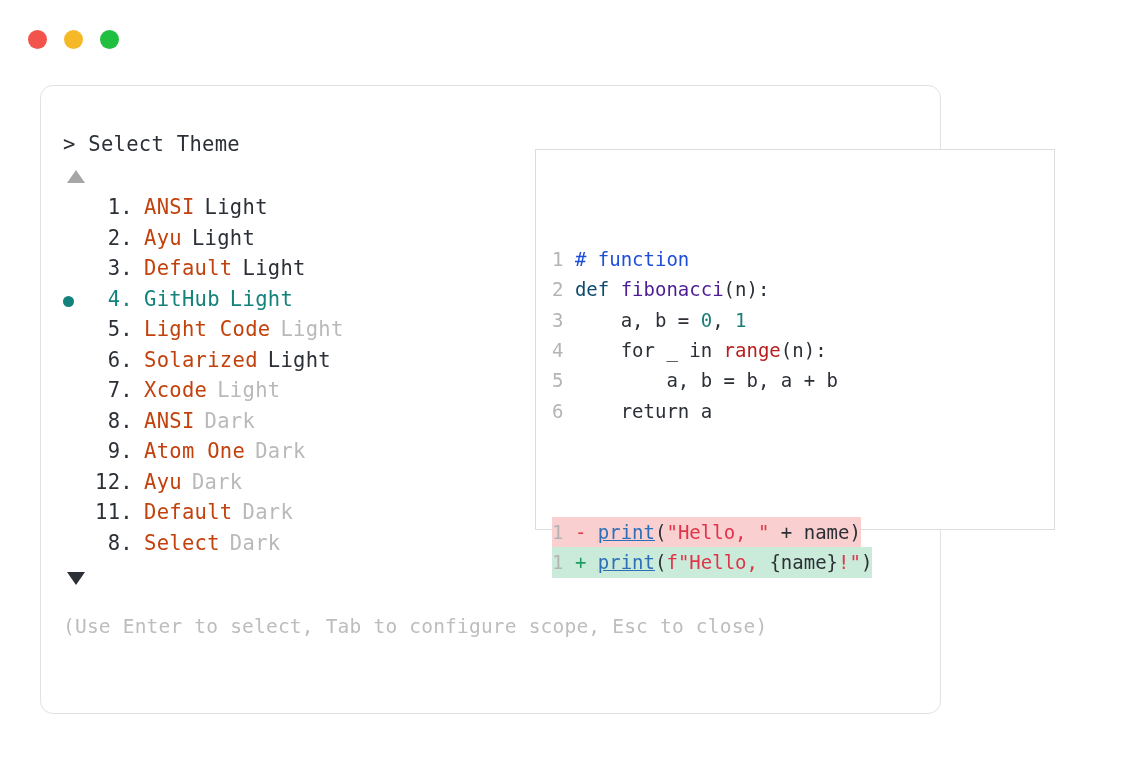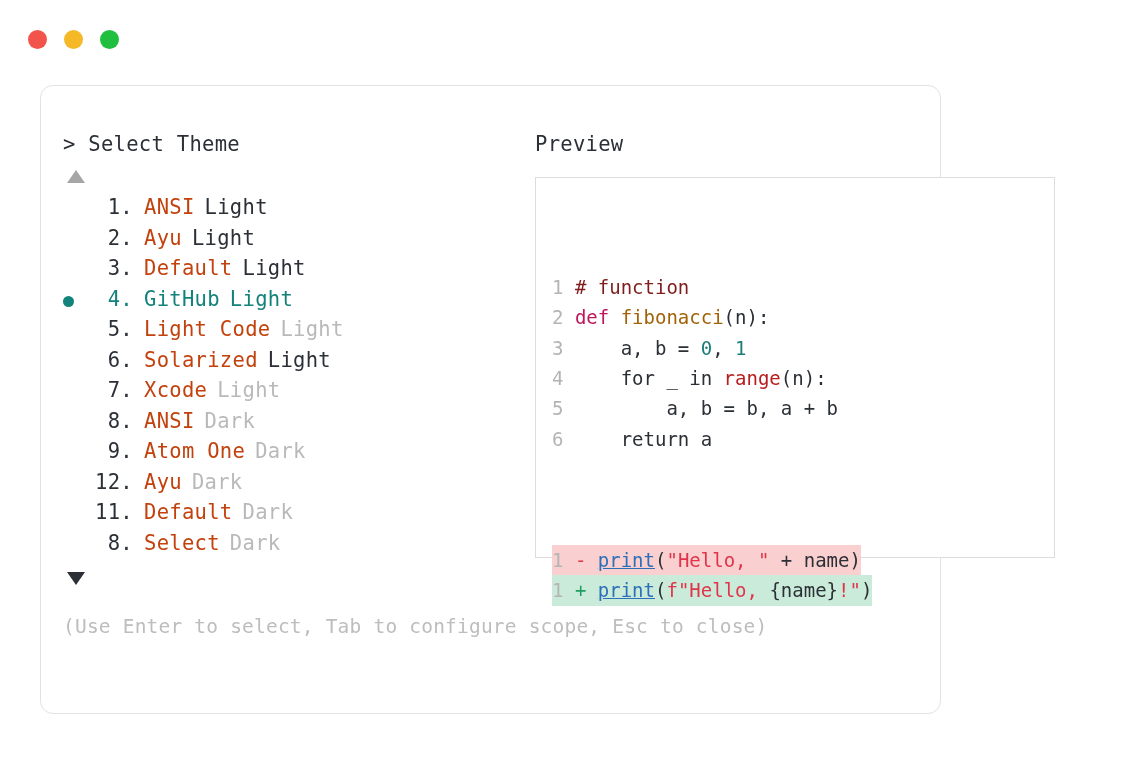--- a/index.html
+++ b/index.html
@@ -156,23 +156,23 @@
     line-height: 30.4px;
     white-space: pre;
   }
   .code-line {
     display: block;
     white-space: pre;
   }
   .ln {
     color: #b4b4b4;
   }
-  .tok-comment { color: #7f1d1d; }
-  .tok-keyword { color: #be185d; }
-  .tok-func    { color: #a16207; }
+  .tok-comment { color: #1d4ed8; }
+  .tok-keyword { color: #0c4a6e; }
+  .tok-func    { color: #4c1d95; }
   .tok-num     { color: #1a7e78; }
   .tok-builtin { color: #b91c1c; }
   .tok-plain   { color: #2b2f36; }
   .tok-str     { color: #e0344a; }
   .tok-call    { color: #2d70b8; text-decoration: underline; }
 
   #diff {
     margin-top: 30px;
   }
   .diff-line {
@@ -217,21 +217,20 @@
         <div class="theme-row"><span class="row-bullet"></span><span class="row-index">11.</span><span class="row-name">Default</span><span class="row-suffix">Dark</span></div>
         <div class="theme-row"><span class="row-bullet"></span><span class="row-index">8.</span><span class="row-name">Select</span><span class="row-suffix">Dark</span></div>
       </div>
 
     <div class="scroll-arrow" id="arrow-down" title="▼"></div>
 
     <div id="hint">(Use Enter to select, Tab to configure scope, Esc to close)</div>
   </div>
 
   <div id="right-col">
-    <div id="preview-label">Preview</div>
     <div id="preview-box">
       <div id="code">
         <div id="code-lines"><div class="code-line"><span class="ln">1 </span><span class="tok-comment"># function</span></div><div class="code-line"><span class="ln">2 </span><span class="tok-keyword">def </span><span class="tok-func">fibonacci</span><span class="tok-plain">(n):</span></div><div class="code-line"><span class="ln">3 </span><span class="tok-plain">    a, b = </span><span class="tok-num">0</span><span class="tok-plain">, </span><span class="tok-num">1</span></div><div class="code-line"><span class="ln">4 </span><span class="tok-plain">    for _ in </span><span class="tok-builtin">range</span><span class="tok-plain">(n):</span></div><div class="code-line"><span class="ln">5 </span><span class="tok-plain">        a, b = b, a + b</span></div><div class="code-line"><span class="ln">6 </span><span class="tok-plain">    return a</span></div></div>
         <div id="diff"><div class="diff-wrap"><span class="diff-line diff-del"><span class="ln">1 </span><span class="mark-del">- </span><span class="tok-call">print</span><span class="tok-plain">(</span><span class="tok-str">"Hello, "</span><span class="tok-plain"> + name)</span></span></div><div class="diff-wrap"><span class="diff-line diff-add"><span class="ln">1 </span><span class="mark-add">+ </span><span class="tok-call">print</span><span class="tok-plain">(</span><span class="tok-str">f"Hello, </span><span class="tok-plain">{name}</span><span class="tok-str">!"</span><span class="tok-plain">)</span></span></div></div>
       </div>
     </div>
   </div>
 
 </div>
 

